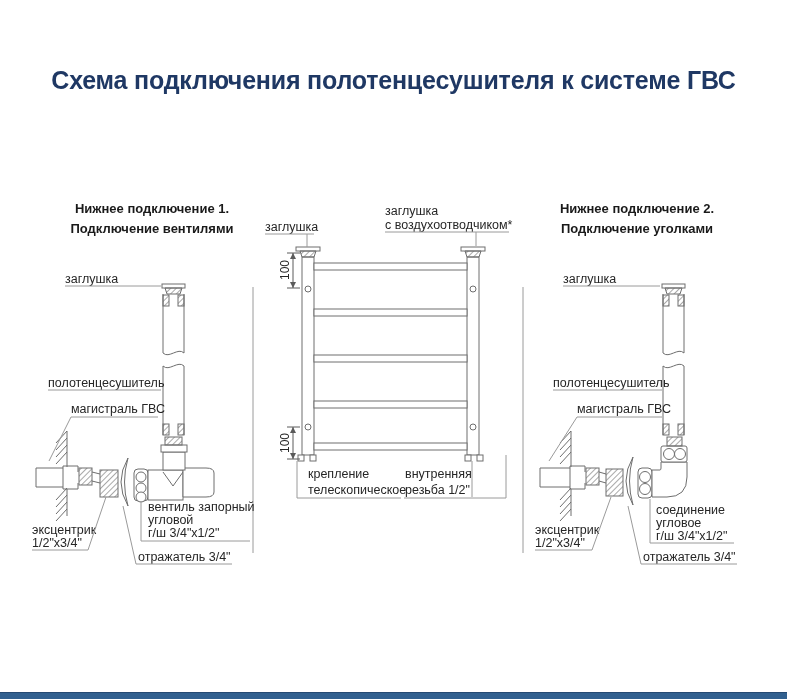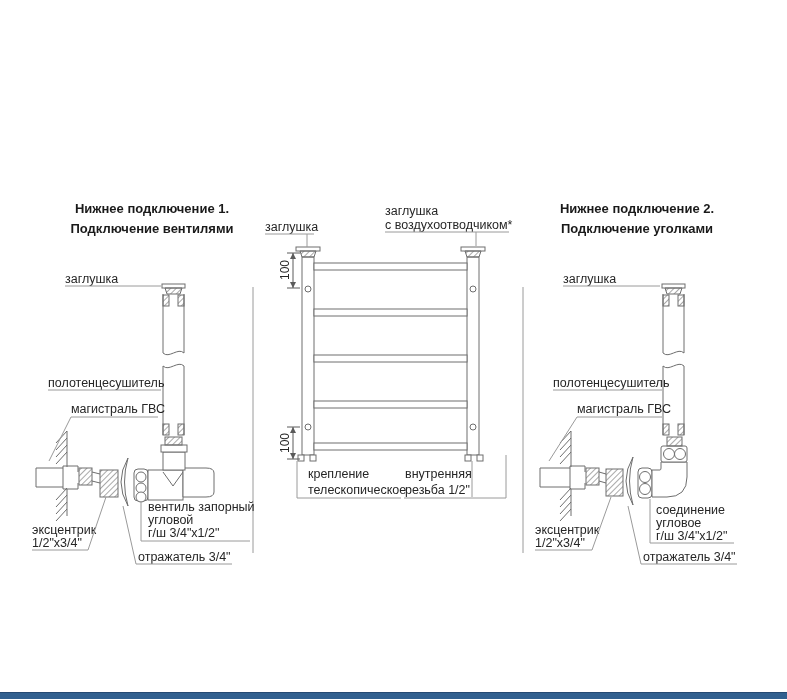--- a/index.html
+++ b/index.html
@@ -18,20 +18,21 @@
   .hatchfill{stroke:#6e6e6e;stroke-width:1;fill:url(#hatch);}
   .lead{stroke:#9a9a9a;stroke-width:1;fill:none;}
   .dimln{stroke:#5a5a5a;stroke-width:1;fill:none;}
   .dimarrow{fill:#5a5a5a;stroke:none;}
 </style>
 </head>
 <body>
 
 <div class="page">
 
+  <div class="title">Схема подключения полотенцесушителя к системе ГВС</div>
 
   <svg width="787" height="700" viewBox="0 0 787 700">
     <defs>
       <pattern id="hatch" width="4" height="4" patternUnits="userSpaceOnUse" patternTransform="rotate(45)">
         <line x1="0" y1="0" x2="0" y2="4" stroke="#7a7a7a" stroke-width="1.3"></line>
       </pattern>
     </defs>
 
     <g>
       <line class="lead" x1="253" y1="287" x2="253" y2="553"></line>

